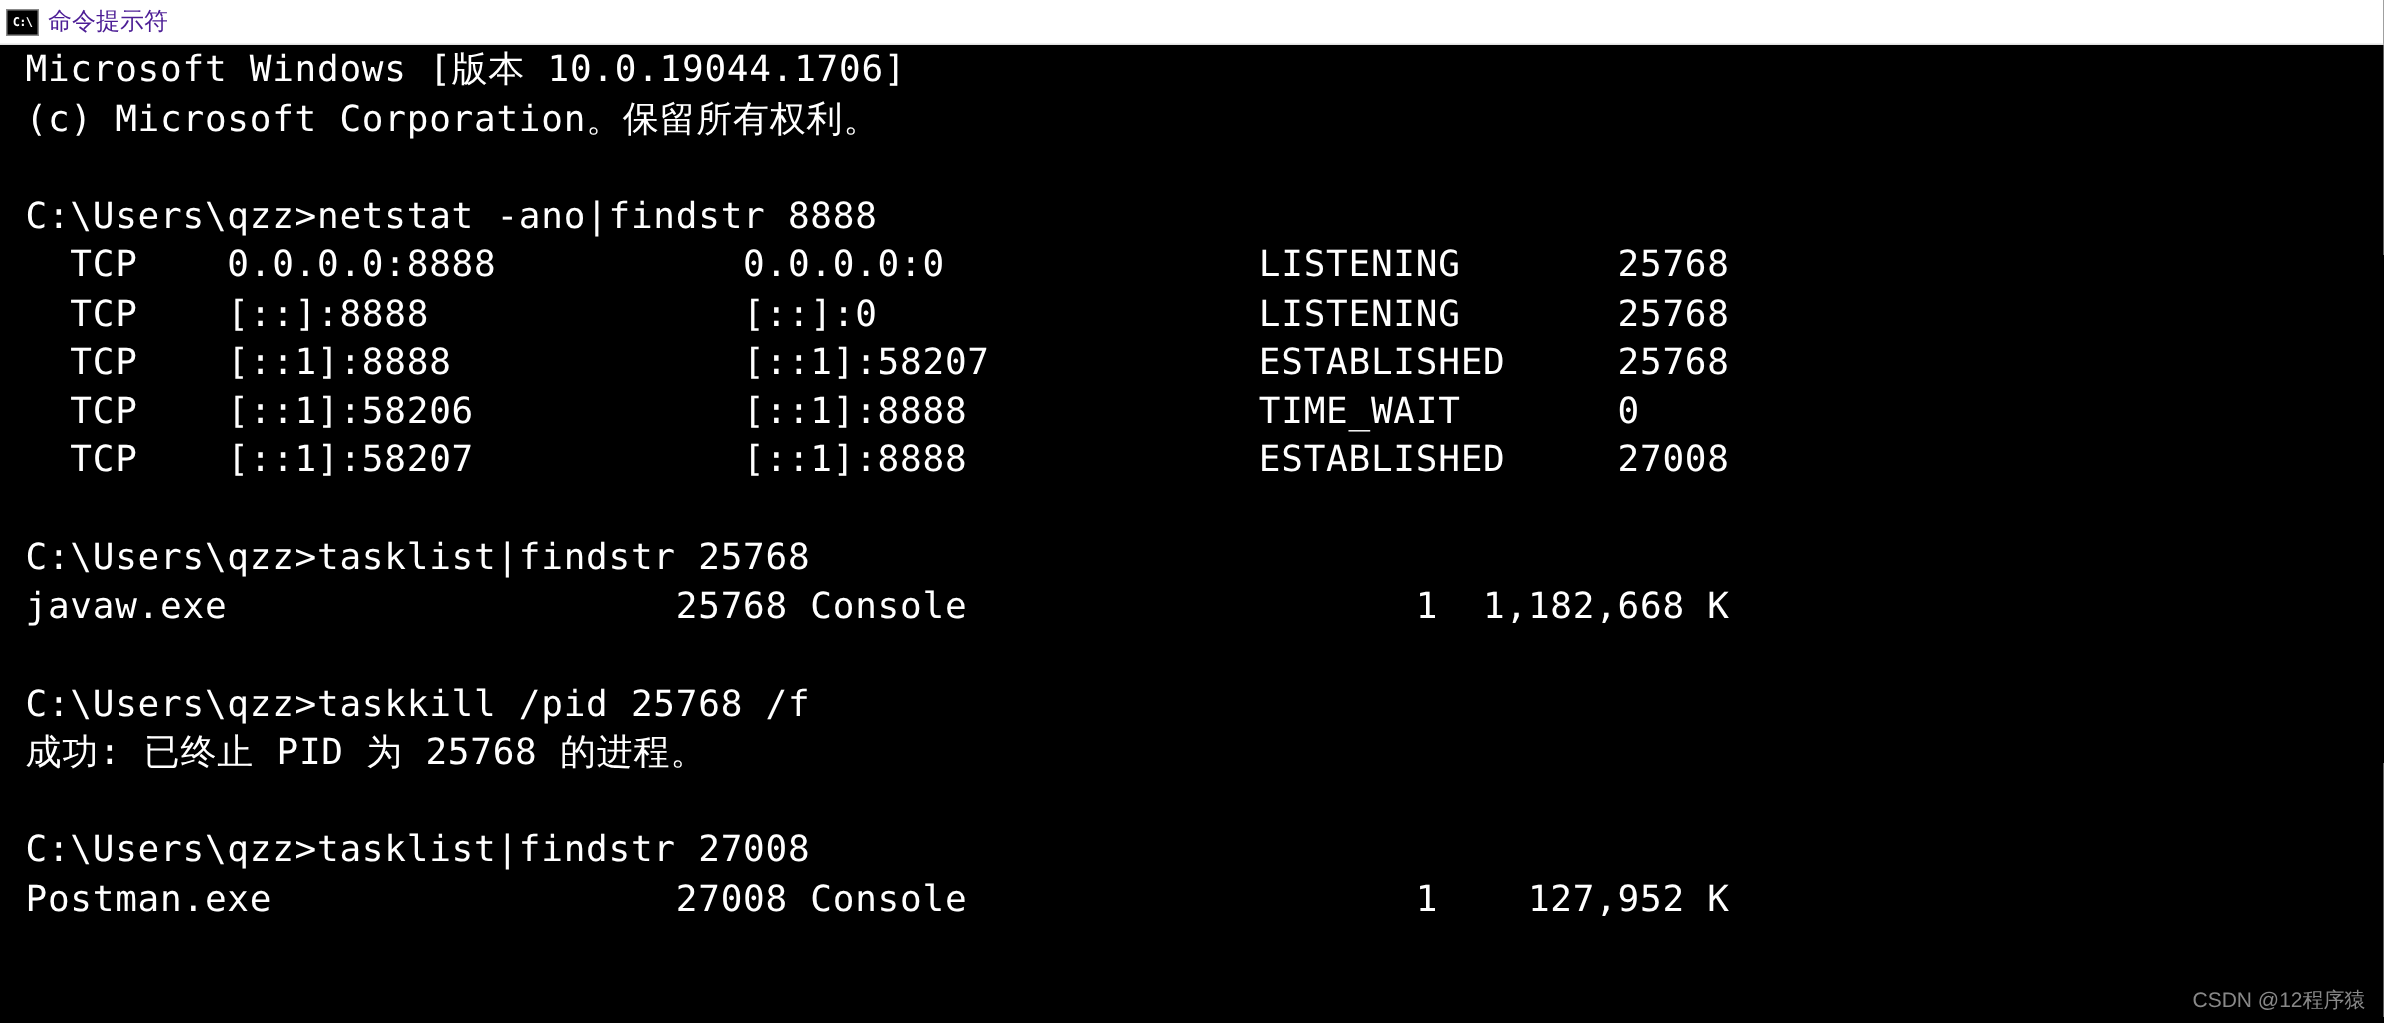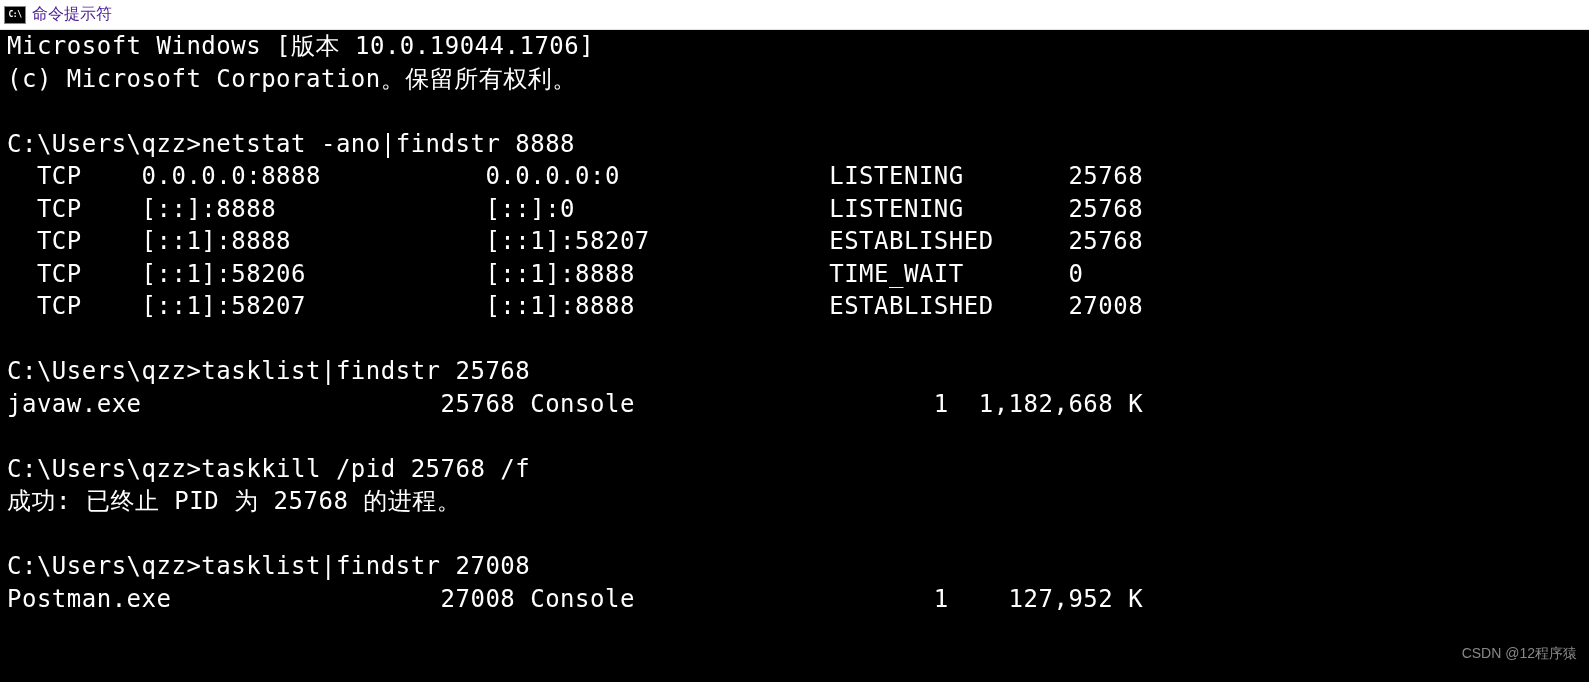--- a/index.html
+++ b/index.html
@@ -44,27 +44,27 @@
       color: #4c1d95;
     }
     .terminal {
       width: 100%;
       height: calc(100% - 30px);
       background: #000000;
       color: #ffffff;
       font-family: "NSimSun", "SimSun", "Consolas", monospace;
       font-size: 24px;
       line-height: 32.5px;
-      padding: 0 7px;
+      padding: 0 17px;
       white-space: pre;
       letter-spacing: 0.5px;
     }
     .watermark {
       position: absolute;
-      bottom: 19px;
+      bottom: 6px;
       right: 12px;
       color: #888888;
       font-size: 14px;
       font-family: "Microsoft YaHei", sans-serif;
     }
   </style>
 </head>
 <body>
 
 <div class="titlebar">

